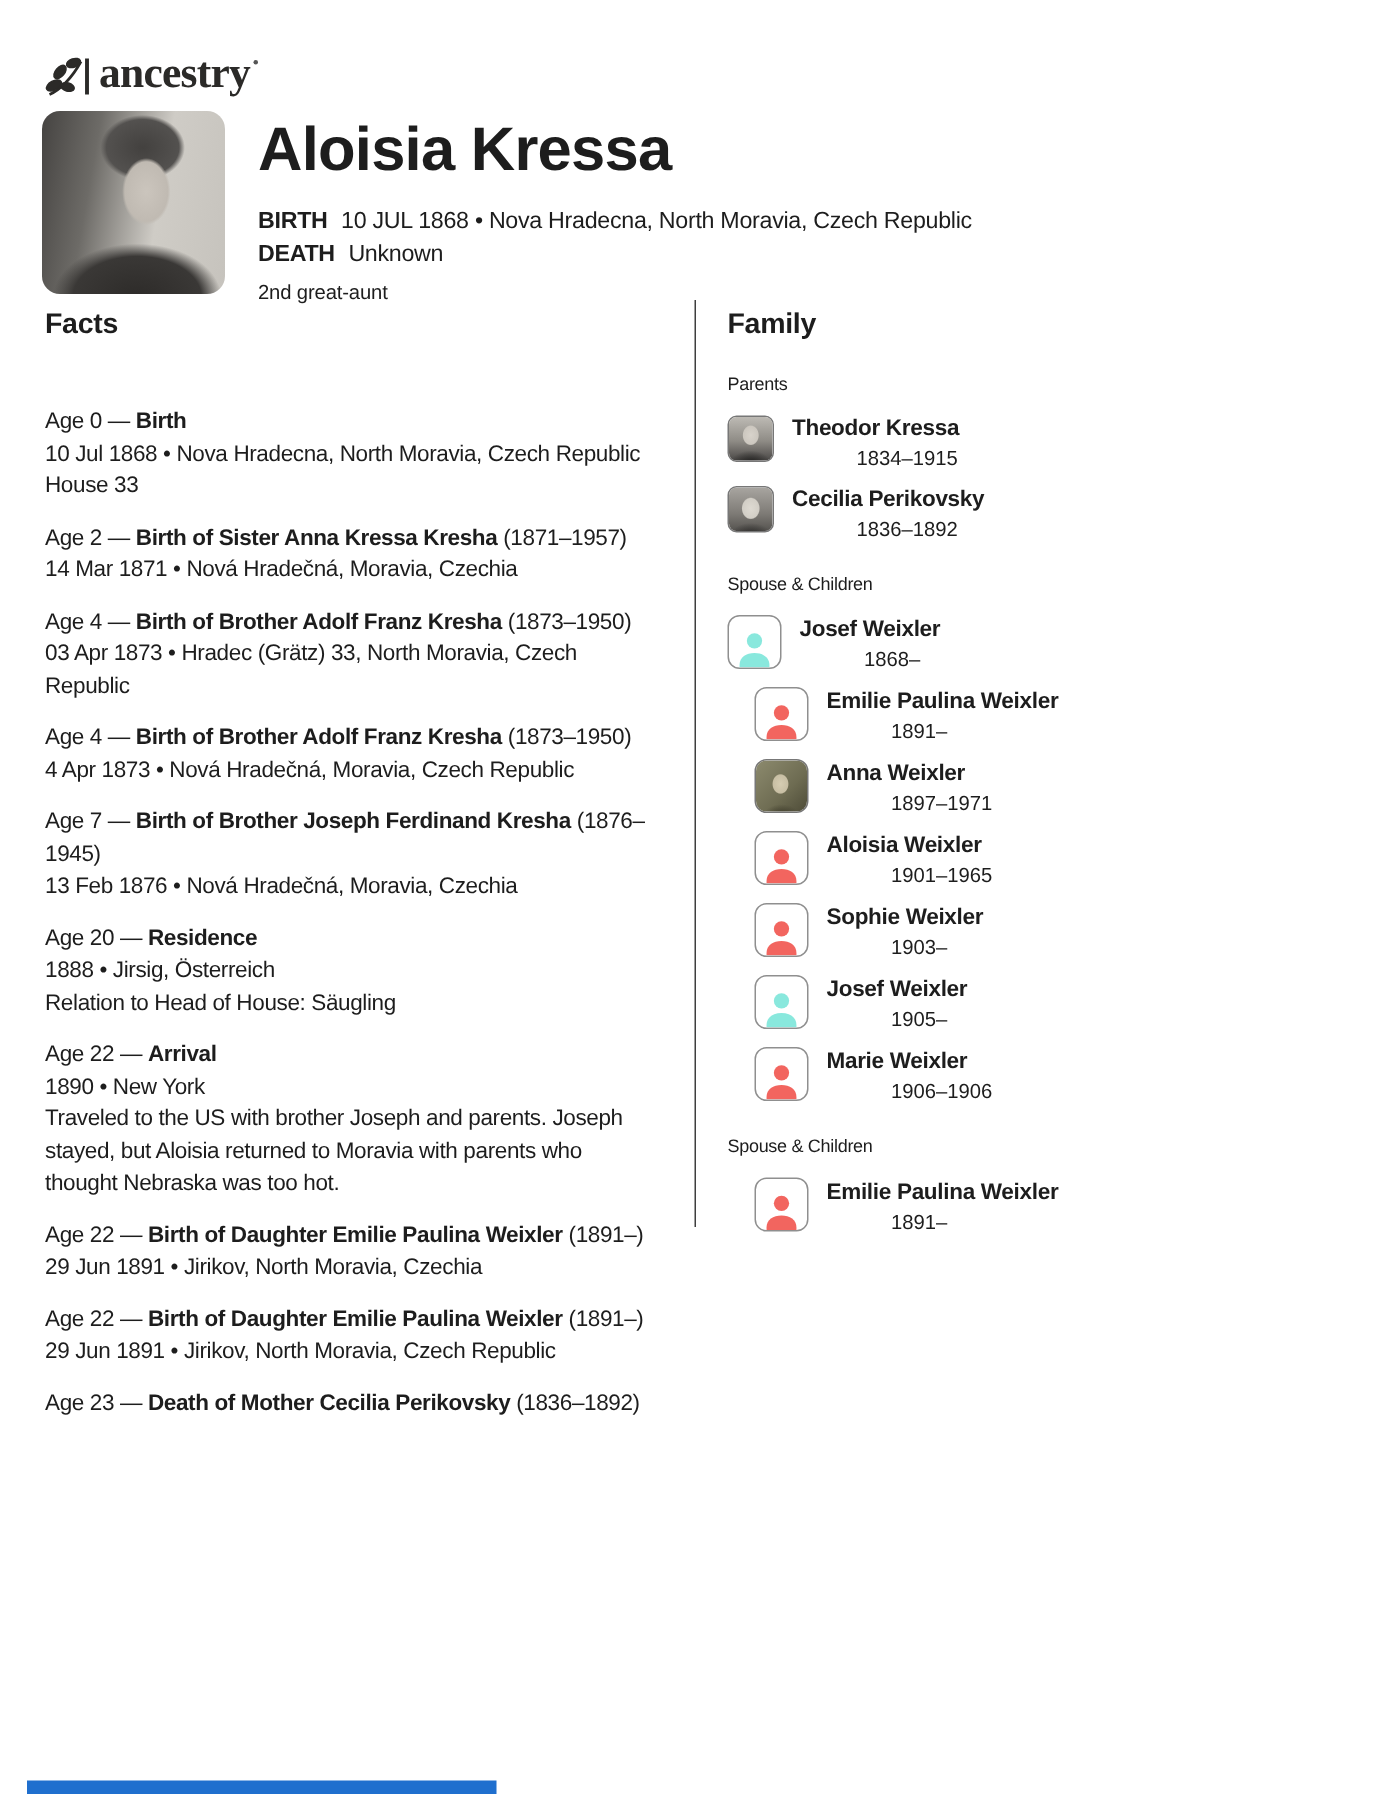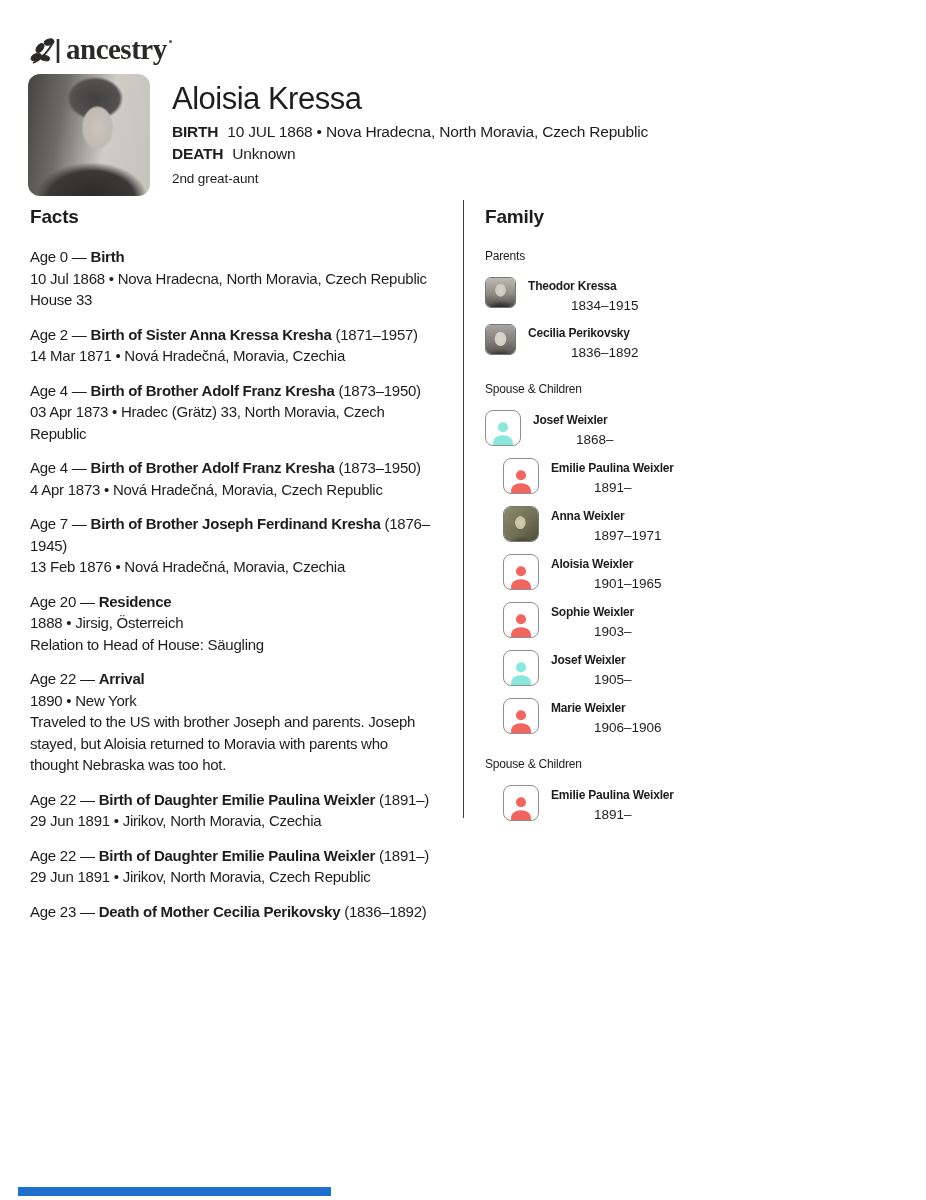--- a/index.html
+++ b/index.html
@@ -16,33 +16,33 @@
 
   .profile-header { display:flex; margin-top:4px; }
   .profile-photo { width:122px; height:122px; border-radius:12px; flex:0 0 auto;
     background:
       radial-gradient(ellipse 26px 36px at 57% 44%, #cbc5bd 0%, #c0bab2 55%, rgba(0,0,0,0) 62%),
       radial-gradient(ellipse 44px 34px at 55% 20%, #43413f 0%, #53514f 55%, rgba(0,0,0,0) 64%),
       radial-gradient(ellipse 78px 50px at 52% 102%, #2d2b29 0%, #3a3836 55%, rgba(0,0,0,0) 72%),
       linear-gradient(100deg, #454341 0%, #6d6b67 28%, #cfccc6 62%, #c6c3bd 100%);
   }
   .profile-info { margin-left:22px; padding-top:8px; }
-  .profile-name { font-size:31px; font-weight:400; letter-spacing:-0.5px; line-height:34px; margin-bottom:5px; }
+  .profile-name { font-size:41px; font-weight:700; letter-spacing:-0.5px; line-height:34px; margin-bottom:21px; }
   .vital { font-size:15.5px; line-height:21.5px; letter-spacing:-0.2px; }
   .vital-label { font-weight:700; margin-right:9px; }
   .relationship { font-size:13.5px; margin-top:7px; letter-spacing:-0.1px; }
 
   
   .facts-col  { position:absolute; left:30px;  top:206px; width:406px; }
   .family-col { position:absolute; left:485px; top:206px; width:420px; }
   .col-divider { position:absolute; left:463px; top:200px; width:1px; height:618px; background:#3f3f3f; }
   .col-heading { font-size:19px; font-weight:700; letter-spacing:-0.2px; }
 
   
-  #facts-list { margin-top:18px; }
+  #facts-list { margin-top:42px; }
   .fact { margin-bottom:13px; font-size:15px; line-height:21.5px; letter-spacing:-0.25px; }
   .fact-title { font-weight:700; }
   .fact-detail { }
 
   
   .family-label { font-size:12px; letter-spacing:-0.2px; margin:21px 0 14px; }
   .member { display:flex; margin-bottom:10px; }
   .member.indent { margin-left:18px; }
   .avatar { width:36px; height:36px; border:1.5px solid #8f8f8f; border-radius:8px; background:#fff; flex:0 0 auto; display:flex; align-items:flex-end; justify-content:center; overflow:hidden; }
   .avatar svg { width:26px; height:26px; display:block; }
@@ -57,21 +57,21 @@
   .photo-cecilia-perikovsky { background:
       radial-gradient(ellipse 10px 12px at 50% 48%, #dedad2 0%, #d2cec6 55%, rgba(0,0,0,0) 62%),
       radial-gradient(ellipse 18px 11px at 50% 110%, #2a2928 0%, rgba(0,0,0,0) 75%),
       linear-gradient(180deg, #a8a5a0 0%, #7e7b76 60%, #55534f 100%); }
   .photo-anna-weixler { background:
       radial-gradient(ellipse 9px 11px at 48% 46%, #d6cdb2 0%, #c8bfa4 55%, rgba(0,0,0,0) 62%),
       radial-gradient(ellipse 16px 10px at 50% 108%, #3a3828 0%, rgba(0,0,0,0) 75%),
       linear-gradient(135deg, #8c8a6e 0%, #6e6c52 60%, #4e4c38 100%); }
   .parent .avatar { width:31px; height:31px; border-radius:6px; }
   .member-info { margin-left:12px; padding-top:1px; }
-  .member-name { font-size:12px; font-weight:700; letter-spacing:-0.2px; line-height:18px; }
+  .member-name { font-size:15px; font-weight:700; letter-spacing:-0.2px; line-height:18px; }
   .member-years { font-size:13.5px; line-height:17px; margin-top:2px;margin-left:43px; }
   .parent .member-info { padding-top:0; }
 
   .bottom-blue-bar { position:absolute; left:18px; bottom:4px; width:313px; height:9px; background:var(--bar); }
 </style>
 </head>
 <body>
 
 <div class="page" style="--female: #f2655f; --male: #89e8dd; --logo: #2b2a28; --bar: #1f6fce;">
 

